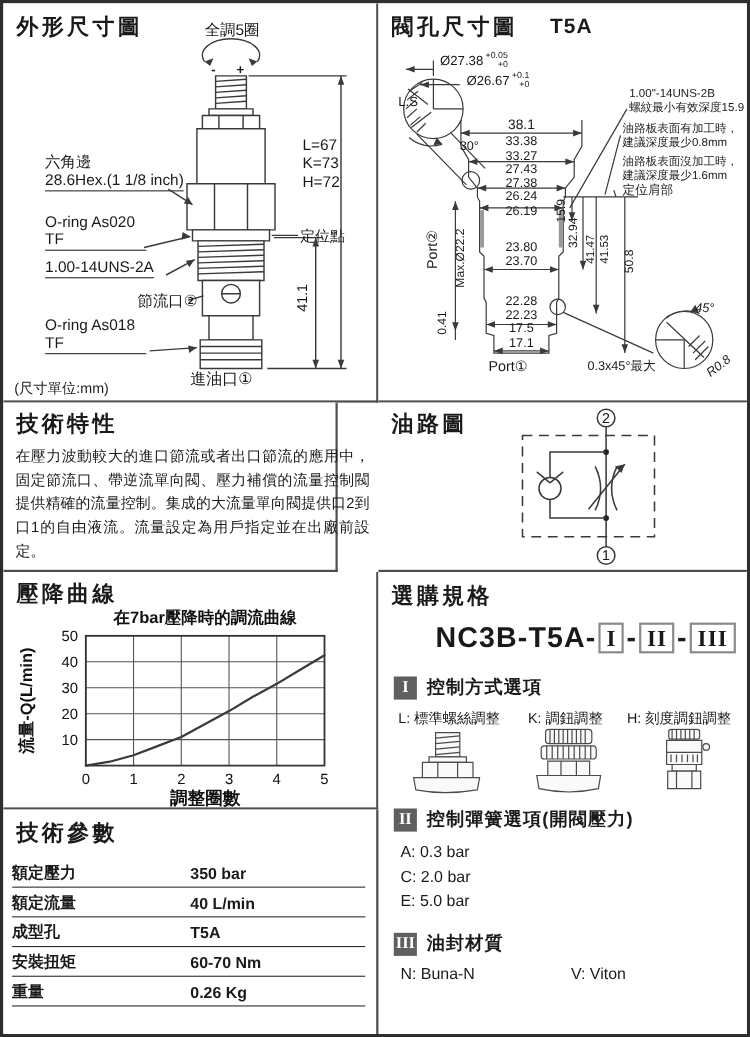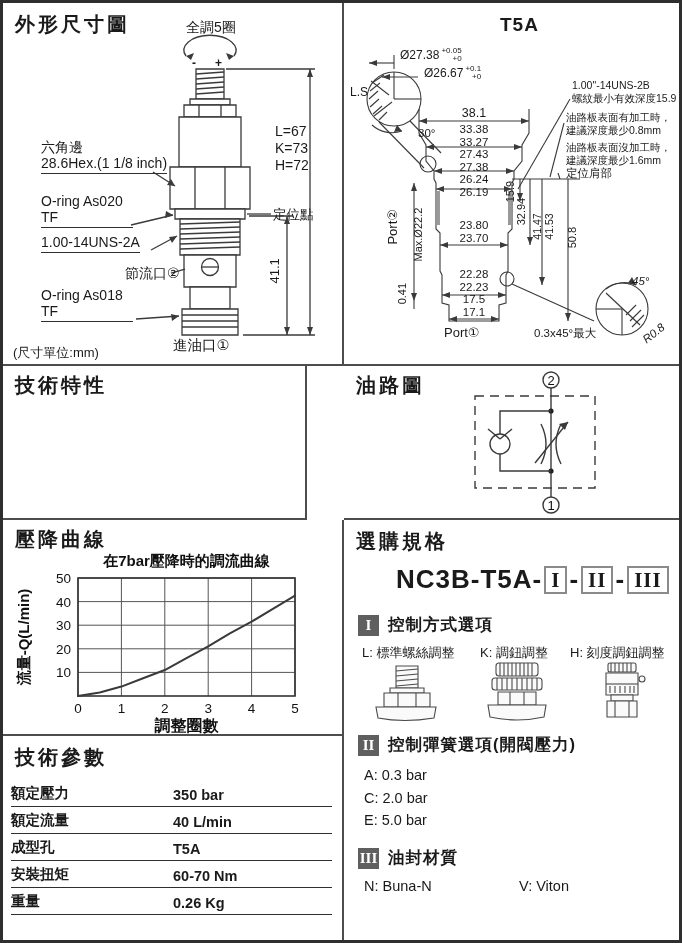--- a/index.html
+++ b/index.html
@@ -211,36 +211,37 @@
         <line x1="252" y1="306" x2="278" y2="306"></line>
           <line x1="278" y1="306" x2="278" y2="332"></line>
         <line x1="262" y1="290" x2="296" y2="322"></line>
         <line x1="282" y1="312" x2="292" y2="302"></line>
           <line x1="286" y1="318" x2="297" y2="307"></line>
         <line x1="288" y1="324" x2="300" y2="312"></line>
         <path d="M262,286 A30,30 0 0 1 292,282"></path>
           <path d="M292,282 l-8,-2 4,-6 z" fill="#3a3a3a" stroke="none"></path>
       </g>
     </svg>
+    <div class="sec-title">閥孔尺寸圖</div>
     <div class="lbl b" style="left:156px;top:11px;font-size:19px;letter-spacing:1px;">T5A</div>
     <div class="lbl tolwrap" style="left:56px;top:44px;">
       <span>Ø27.38</span>
       <span class="tol">
           <i>+0.05</i>
           <i>+0</i>
         </span>
     </div>
     <div class="lbl tolwrap" style="left:80px;top:62px;">
       <span>Ø26.67</span>
       <span class="tol">
           <i>+0.1</i>
           <i>+0</i>
         </span>
     </div>
-    <div class="lbl" style="left:6px;top:82px;font-size:12px;">L.S</div>
+    <div class="lbl" style="left:18px;top:82px;font-size:12px;">L.S</div>
     <div class="lbl" style="left:32px;top:124px;font-size:11.5px;margin-left:42px;">30°</div>
     <div class="lbl dim" style="left:105px;top:103px;width:50px;font-size:12.5px;">38.1</div>
     <div class="lbl dim" style="left:105px;top:120px;width:50px;">
       <div>33.38</div>
         <div>33.27</div>
     </div>
     <div class="lbl dim" style="left:105px;top:145px;width:50px;">
       <div>27.43</div>
         <div>27.38</div>
     </div>
@@ -284,20 +285,21 @@
         <div>建議深度最少1.6mm</div>
     </div>
     <div class="lbl" style="left:222px;top:164px;font-size:11.5px;">定位肩部</div>
     <div class="lbl" style="left:190px;top:324px;font-size:11.5px;">0.3x45°最大</div>
     <div class="lbl it" style="left:288px;top:272px;font-size:11.5px;">45°</div>
     <div class="lbl it" style="left:298px;top:324px;font-size:11.5px;transform:rotate(-38deg);">R0.8</div>
   </div>
 
   <div class="panel bR bB" style="left:0;top:363px;width:304px;height:154px;">
     <div class="sec-title" style="top:6px;">技術特性</div>
+    <div class="feat-body">在壓力波動較大的進口節流或者出口節流的應用中，固定節流口、帶逆流單向閥、壓力補償的流量控制閥提供精確的流量控制。集成的大流量單向閥提供口2到口1的自由液流。流量設定為用戶指定並在出廠前設定。</div>
   </div>
 
   <div class="panel bB" style="left:341px;top:363px;width:335px;height:154px;">
     <svg class="draw" width="335" height="152" viewBox="0 0 335 152">
       <g stroke="#3a3a3a" stroke-width="1.4" fill="none">
         <rect x="131" y="30" width="120" height="92" stroke-dasharray="9 6"></rect>
         <circle cx="207" cy="14" r="8"></circle>
           <circle cx="207" cy="139" r="8"></circle>
         <line x1="207" y1="22" x2="207" y2="131"></line>
         <circle cx="207" cy="45" r="2.6" fill="#222" stroke="none"></circle>

